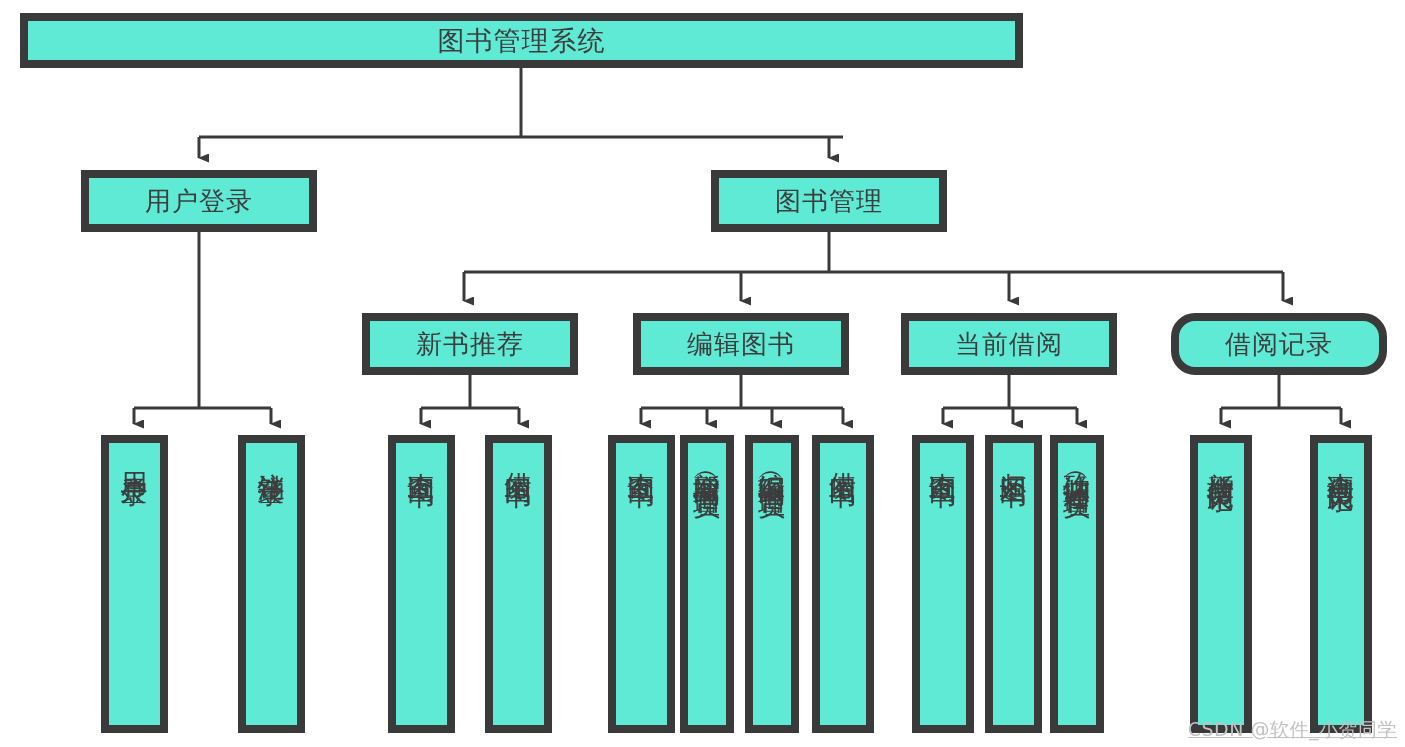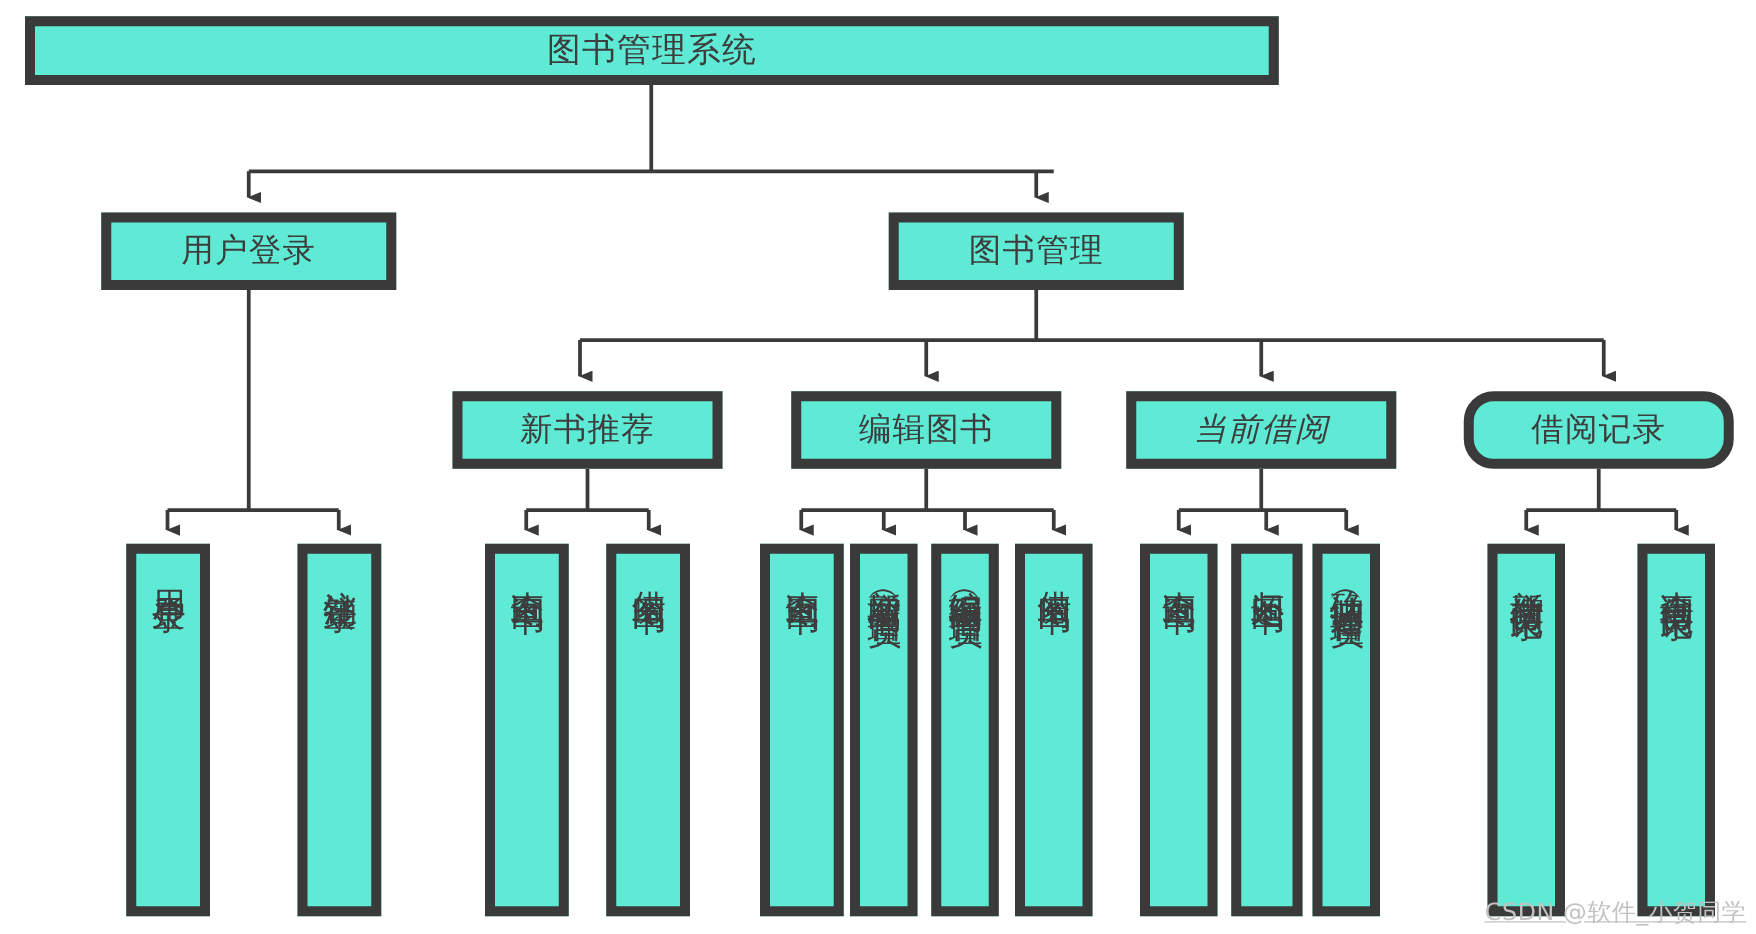--- a/index.html
+++ b/index.html
@@ -138,21 +138,21 @@
   <div class="node horizontal" style="left: 711px; top: 170px; width: 236px; height: 62px; border-color: rgb(58, 58, 58);">
     <span class="node-label" style="color: rgb(61, 61, 61); text-align: right;">图书管理</span>
   </div>
 
   <div class="node horizontal" style="left: 362px; top: 313px; width: 216px; height: 62px; border-color: rgb(58, 58, 58);">
     <span class="node-label" style="color: rgb(61, 61, 61);">新书推荐</span>
   </div>
   <div class="node horizontal" style="left: 633px; top: 313px; width: 216px; height: 62px; border-color: rgb(58, 58, 58);">
     <span class="node-label" style="color: rgb(61, 61, 61);">编辑图书</span>
   </div>
-  <div class="node horizontal" style="left: 901px; top: 313px; width: 216px; height: 62px; border-color: rgb(58, 58, 58); font-style: italic;">
+  <div class="node horizontal" style="left: 901px; top: 313px; width: 216px; height: 62px; border-color: rgb(58, 58, 58);">
     <span class="node-label" style="color: rgb(61, 61, 61);">当前借阅</span>
   </div>
   <div class="node horizontal" style="left: 1171px; top: 313px; width: 216px; height: 62px; border-color: rgb(58, 58, 58); border-radius: 24px;">
     <span class="node-label" style="color: rgb(61, 61, 61);">借阅记录</span>
   </div>
 
   <div class="node vertical" style="left: 101px; top: 435px; width: 67px; height: 298px; border-color: rgb(58, 58, 58);">
     <span class="node-label" style="color: rgb(61, 61, 61);">用户登录</span>
   </div>
   <div class="node vertical" style="left: 238px; top: 435px; width: 67px; height: 298px; border-color: rgb(58, 58, 58);">

